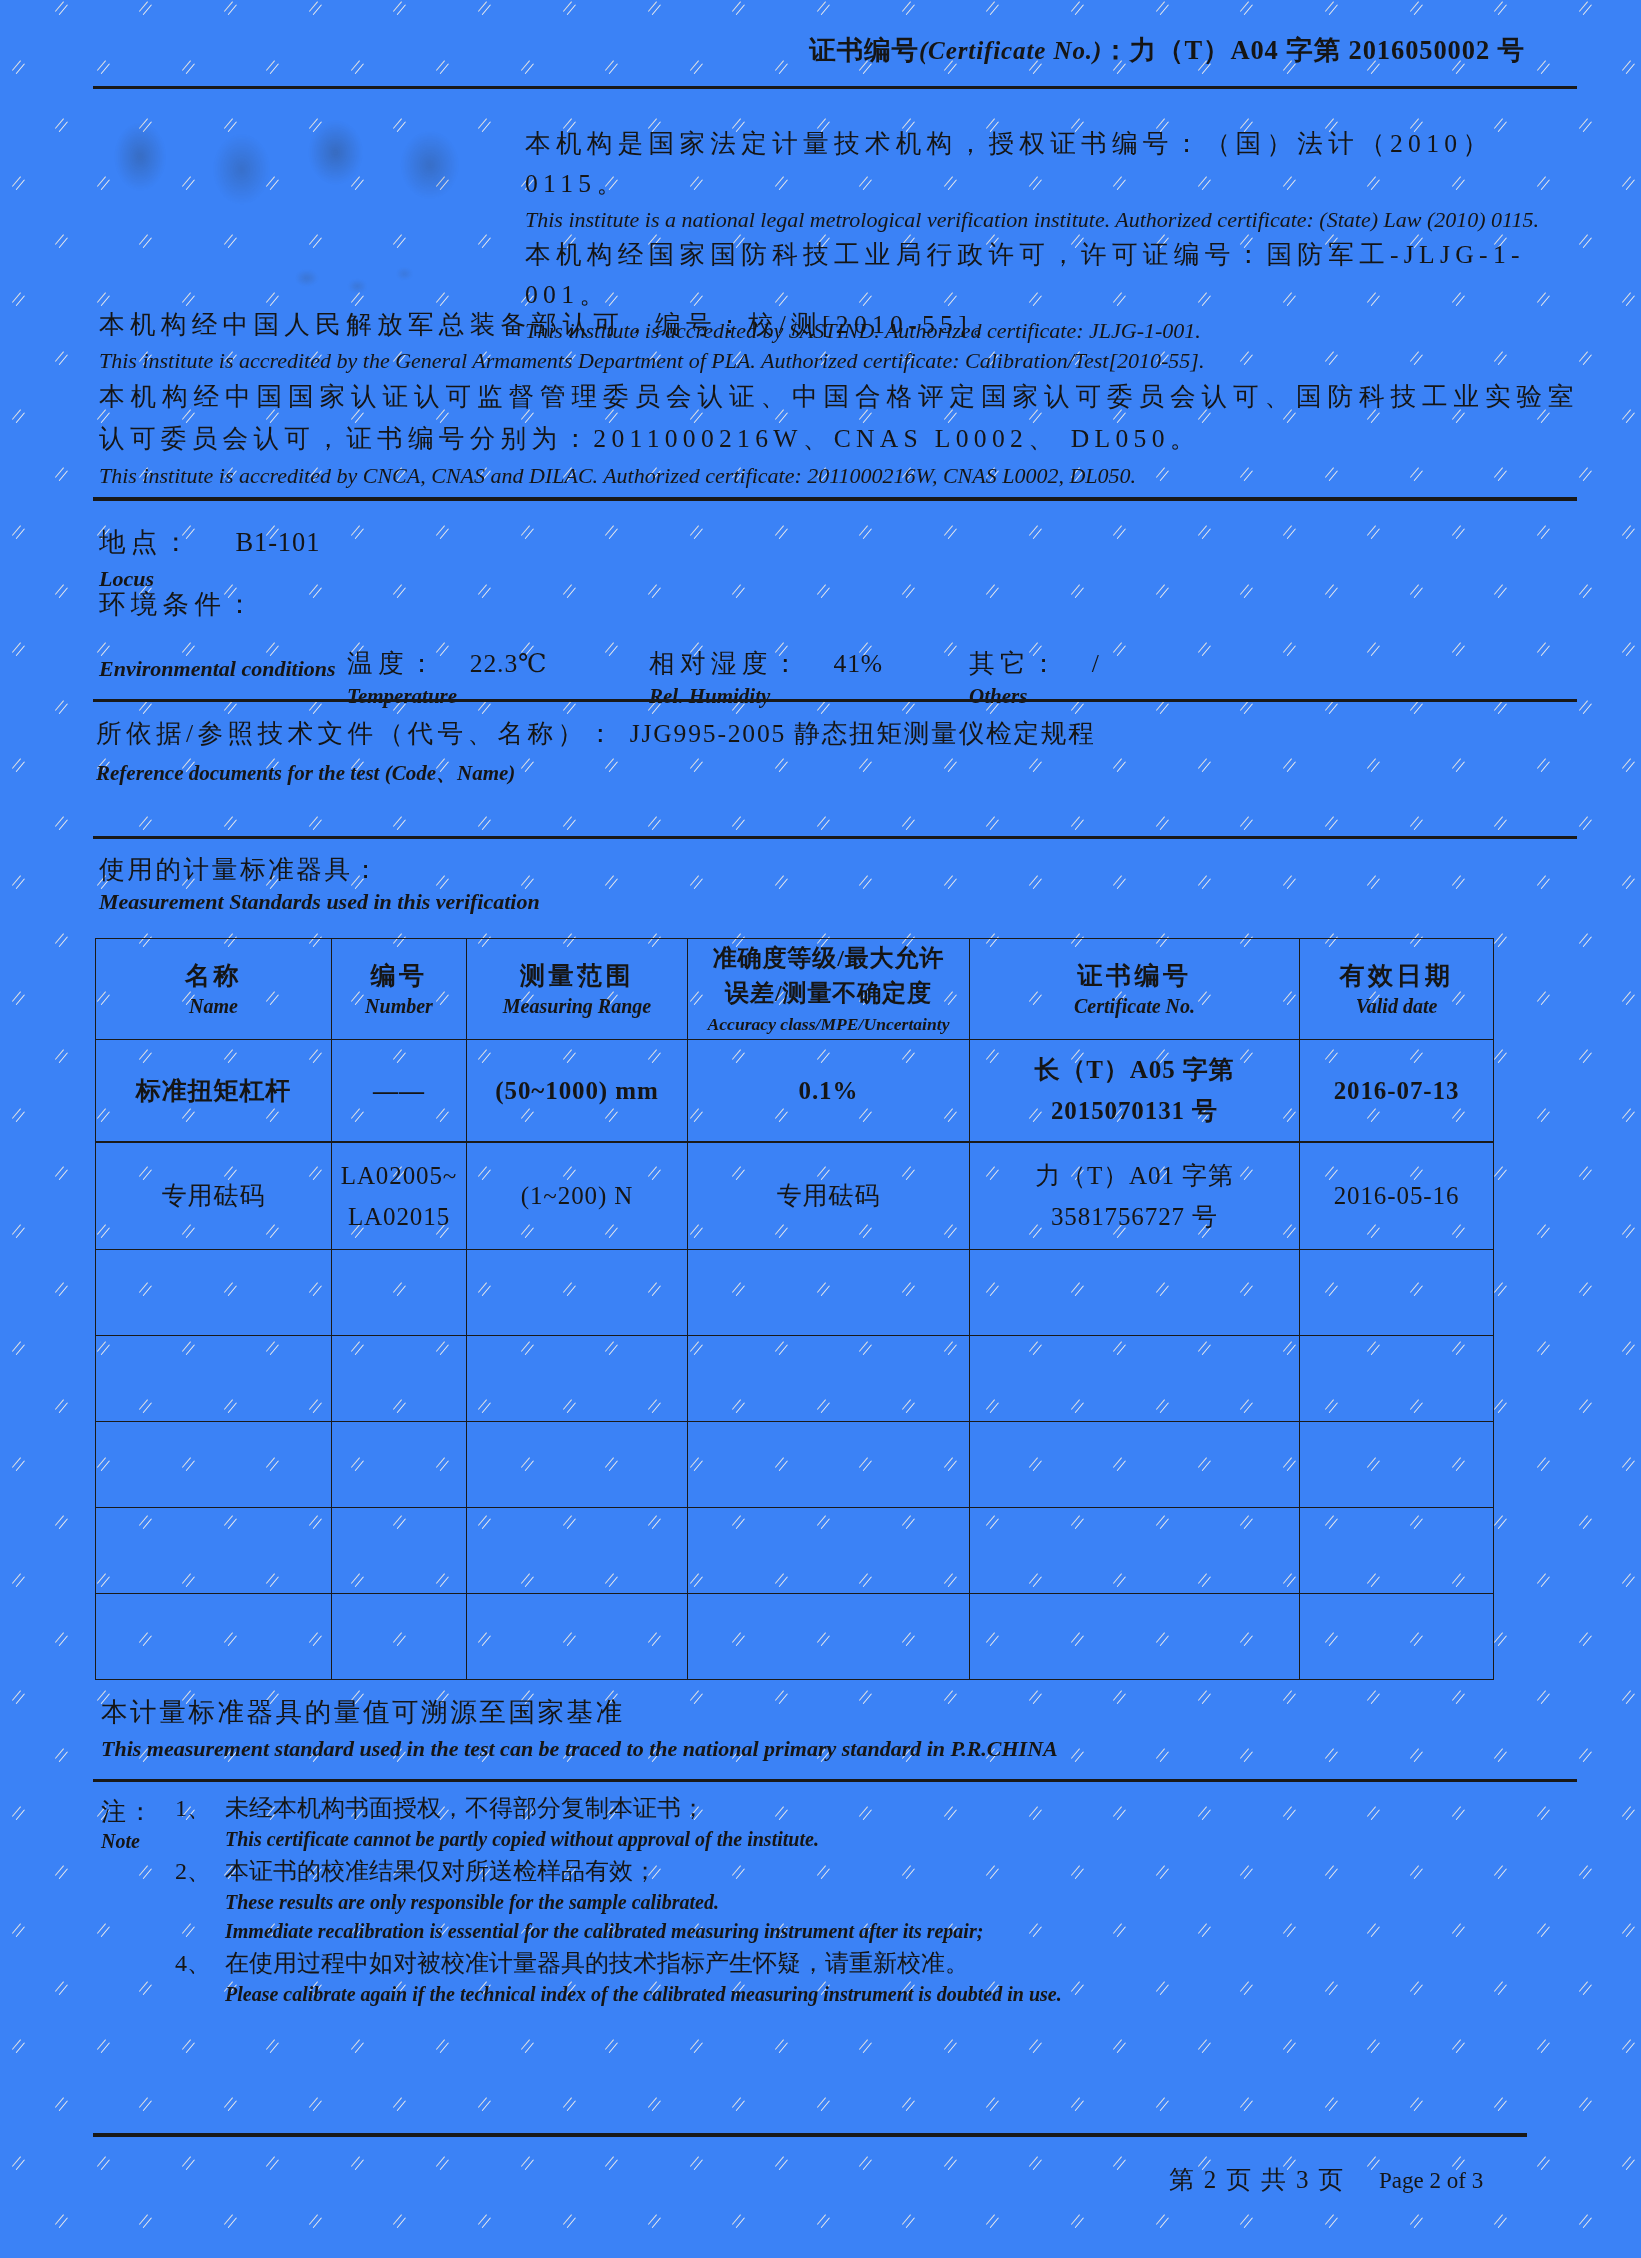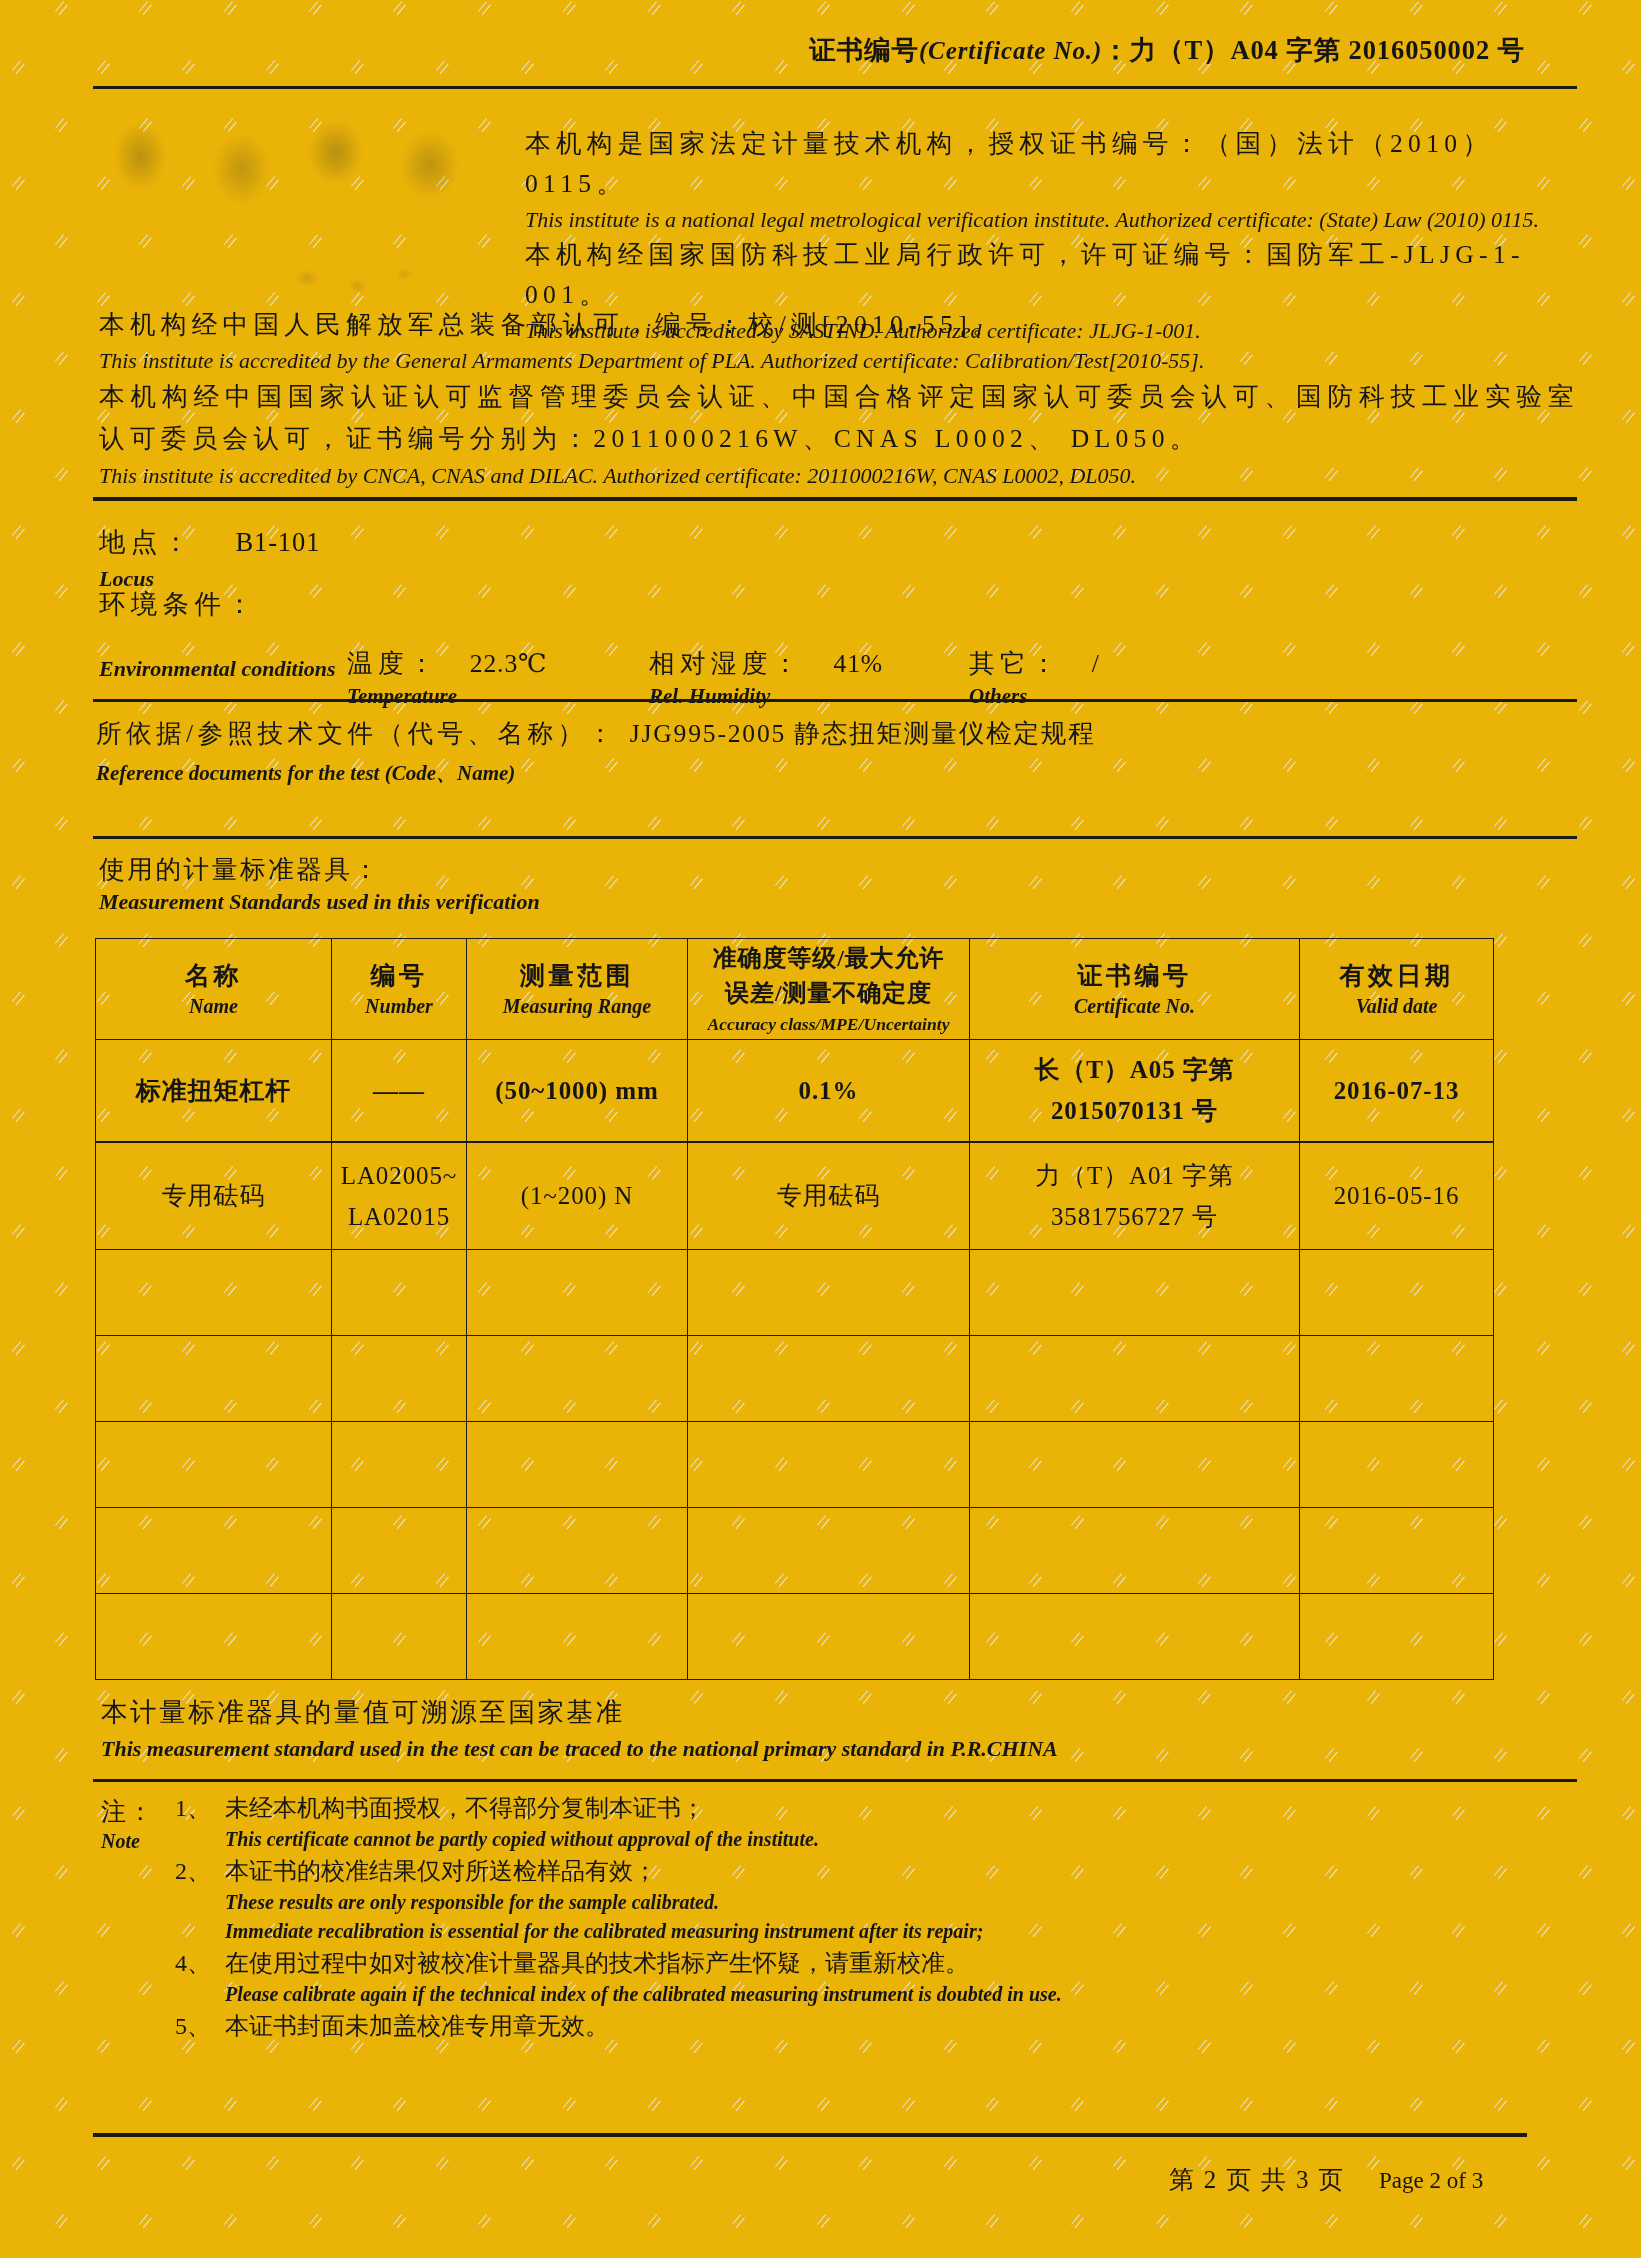--- a/index.html
+++ b/index.html
@@ -1,16 +1,16 @@
 <!DOCTYPE html>
 <html style="font-size:14px"><head>
 <meta charset="utf-8">
 <style>
   html,body{margin:0;padding:0;background:#ffffff;}
-  .page{position:relative;width:1642px;height:2258px;background:#eab308;overflow:hidden;
+  .page{position:relative;width:1642px;height:2258px;background:#3b82f6;overflow:hidden;
         font-family:"Liberation Serif","DejaVu Serif",serif;color:#151515;}
   
   #wm{position:absolute;inset:0;}
   #wm i{position:absolute;width:13.2px;height:4.4px;border-top:1.8px solid #e1e1e1;
         border-bottom:0.9px solid #eeeeee;transform:rotate(-50deg);}
   
   .zh{font-family:"Liberation Serif","DejaVu Serif",serif;font-style:normal;}
   .en{font-family:"Liberation Serif","DejaVu Serif",serif;font-style:italic;}
   .b{font-weight:bold;}
   
@@ -1023,21 +1023,20 @@
         <div class="note-en en b">These results are only responsible for the sample calibrated.</div>
       </div>
       <div class="note-item">
         <div class="note-en en b">Immediate recalibration is essential for the calibrated measuring instrument after its repair;</div>
       </div>
       <div class="note-item">
         <div class="note-line-zh zh"><span class="note-num">4、</span><span>在使用过程中如对被校准计量器具的技术指标产生怀疑，请重新校准。</span></div>
         <div class="note-en en b">Please calibrate again if the technical index of the calibrated measuring instrument is doubted in use.</div>
       </div>
       <div class="note-item">
-        <div class="note-line-zh zh"><span class="note-num">5、</span><span>本证书封面未加盖校准专用章无效。</span></div>
       </div>
     </div>
   </div>
 
   <div class="rule" id="rule-footer"></div>
   <div class="footer">
     <span class="fzh zh">第 2 页 共 3 页</span>
     <span class="fen">Page 2 of 3</span>
   </div>
 </div>

